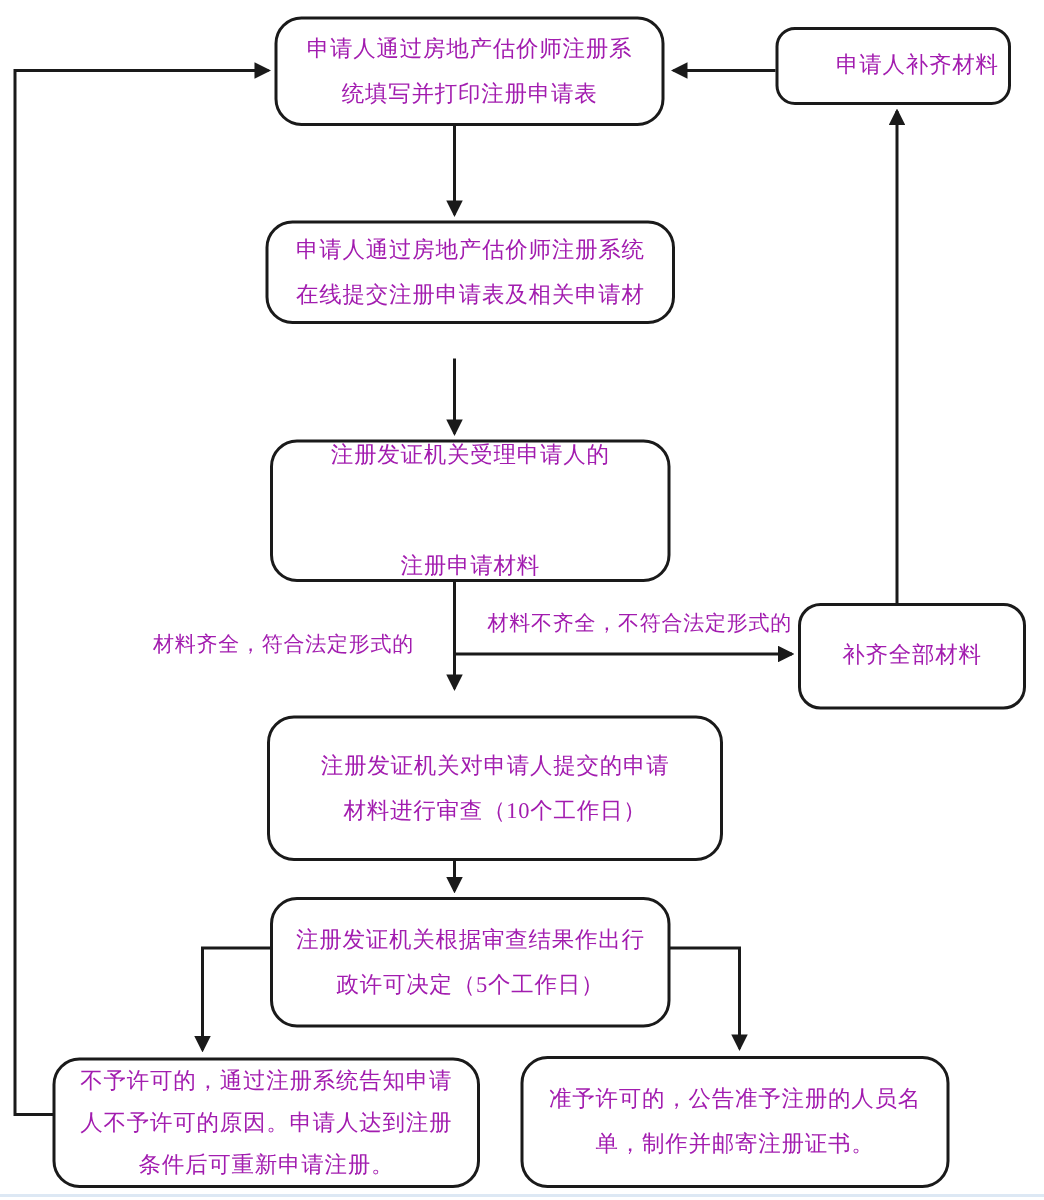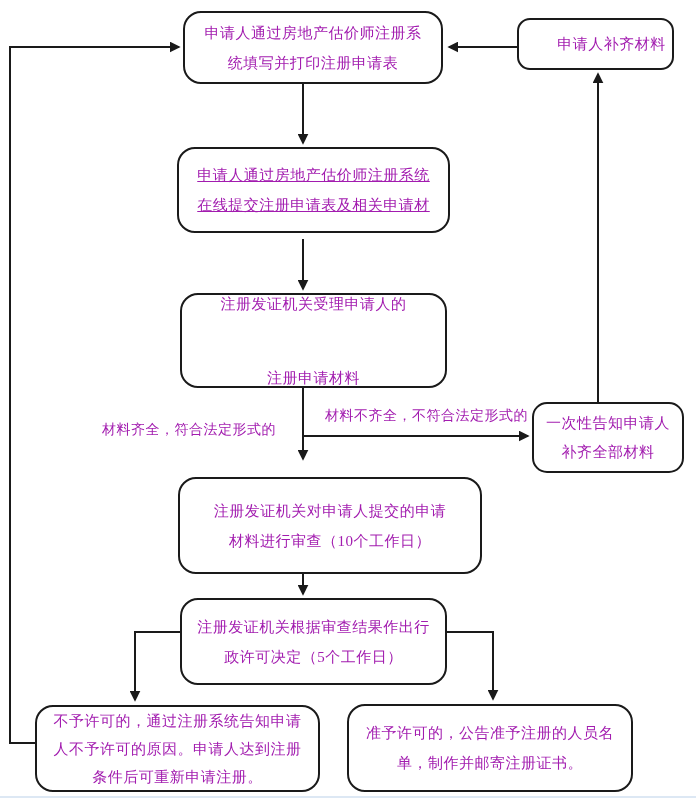--- a/index.html
+++ b/index.html
@@ -69,32 +69,31 @@
 
   <div class="node" style="left:183px;top:11px;width:260px;height:73px;">
     <span class="ln">申请人通过房地产估价师注册系</span>
     <span class="ln">统填写并打印注册申请表</span>
   </div>
 
   <div class="node" style="left:517px;top:18px;width:157px;height:52px;border-radius:13px;padding-left:32px;">
     <span class="ln">申请人补齐材料</span>
   </div>
 
-  <div class="node" style="left:177px;top:147px;width:273px;height:86px;text-decoration:underline;">
+  <div class="node" style="left:177px;top:147px;width:273px;height:69px;">
     <span class="ln">申请人通过房地产估价师注册系统</span>
     <span class="ln">在线提交注册申请表及相关申请材</span>
   </div>
 
   <div class="node" style="left:180px;top:293px;width:267px;height:95px;gap:44px;">
     <span class="ln">注册发证机关受理申请人的</span>
     <span class="ln">注册申请材料</span>
   </div>
 
   <div class="node" style="left:532px;top:402px;width:152px;height:71px;border-radius:15px;">
-    <span class="ln tight" style="line-height:29px;">一次性告知申请人</span>
     <span class="ln tight" style="line-height:29px;">补齐全部材料</span>
   </div>
 
   <div class="node" style="left:178px;top:477px;width:304px;height:97px;">
     <span class="ln">注册发证机关对申请人提交的申请</span>
     <span class="ln">材料进行审查（10个工作日）</span>
   </div>
 
   <div class="node" style="left:180px;top:598px;width:267px;height:87px;">
     <span class="ln">注册发证机关根据审查结果作出行</span>

